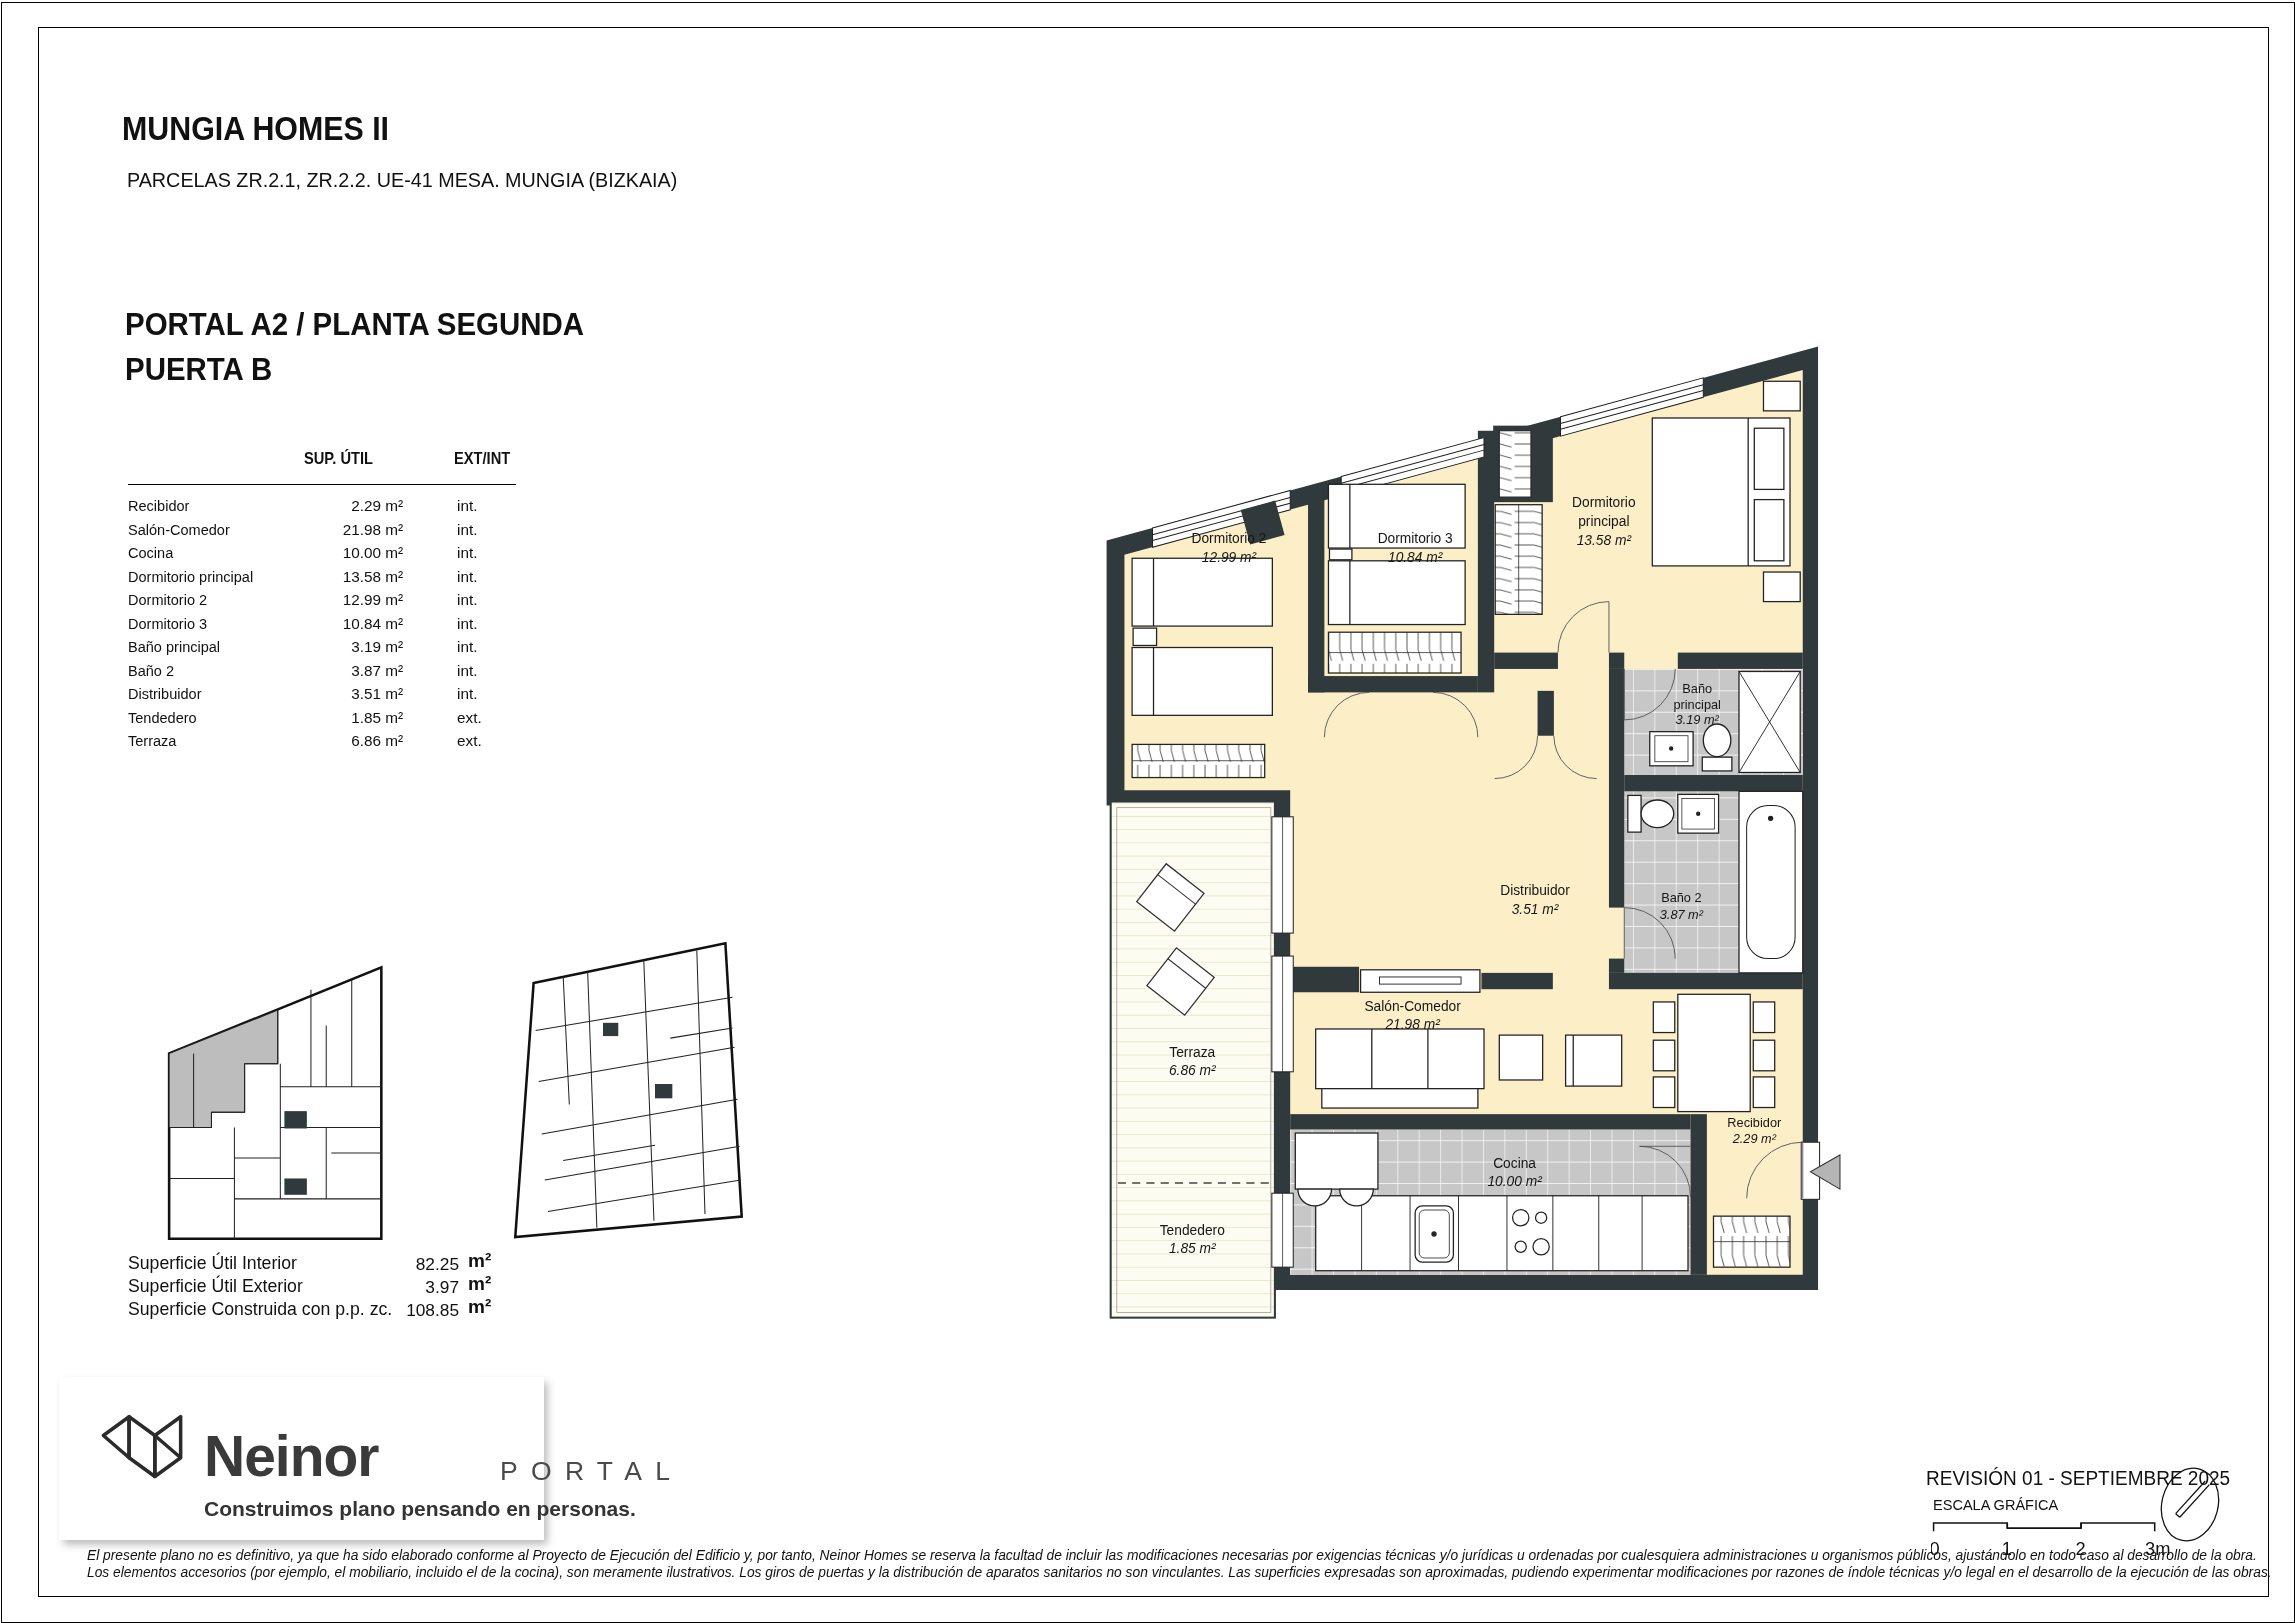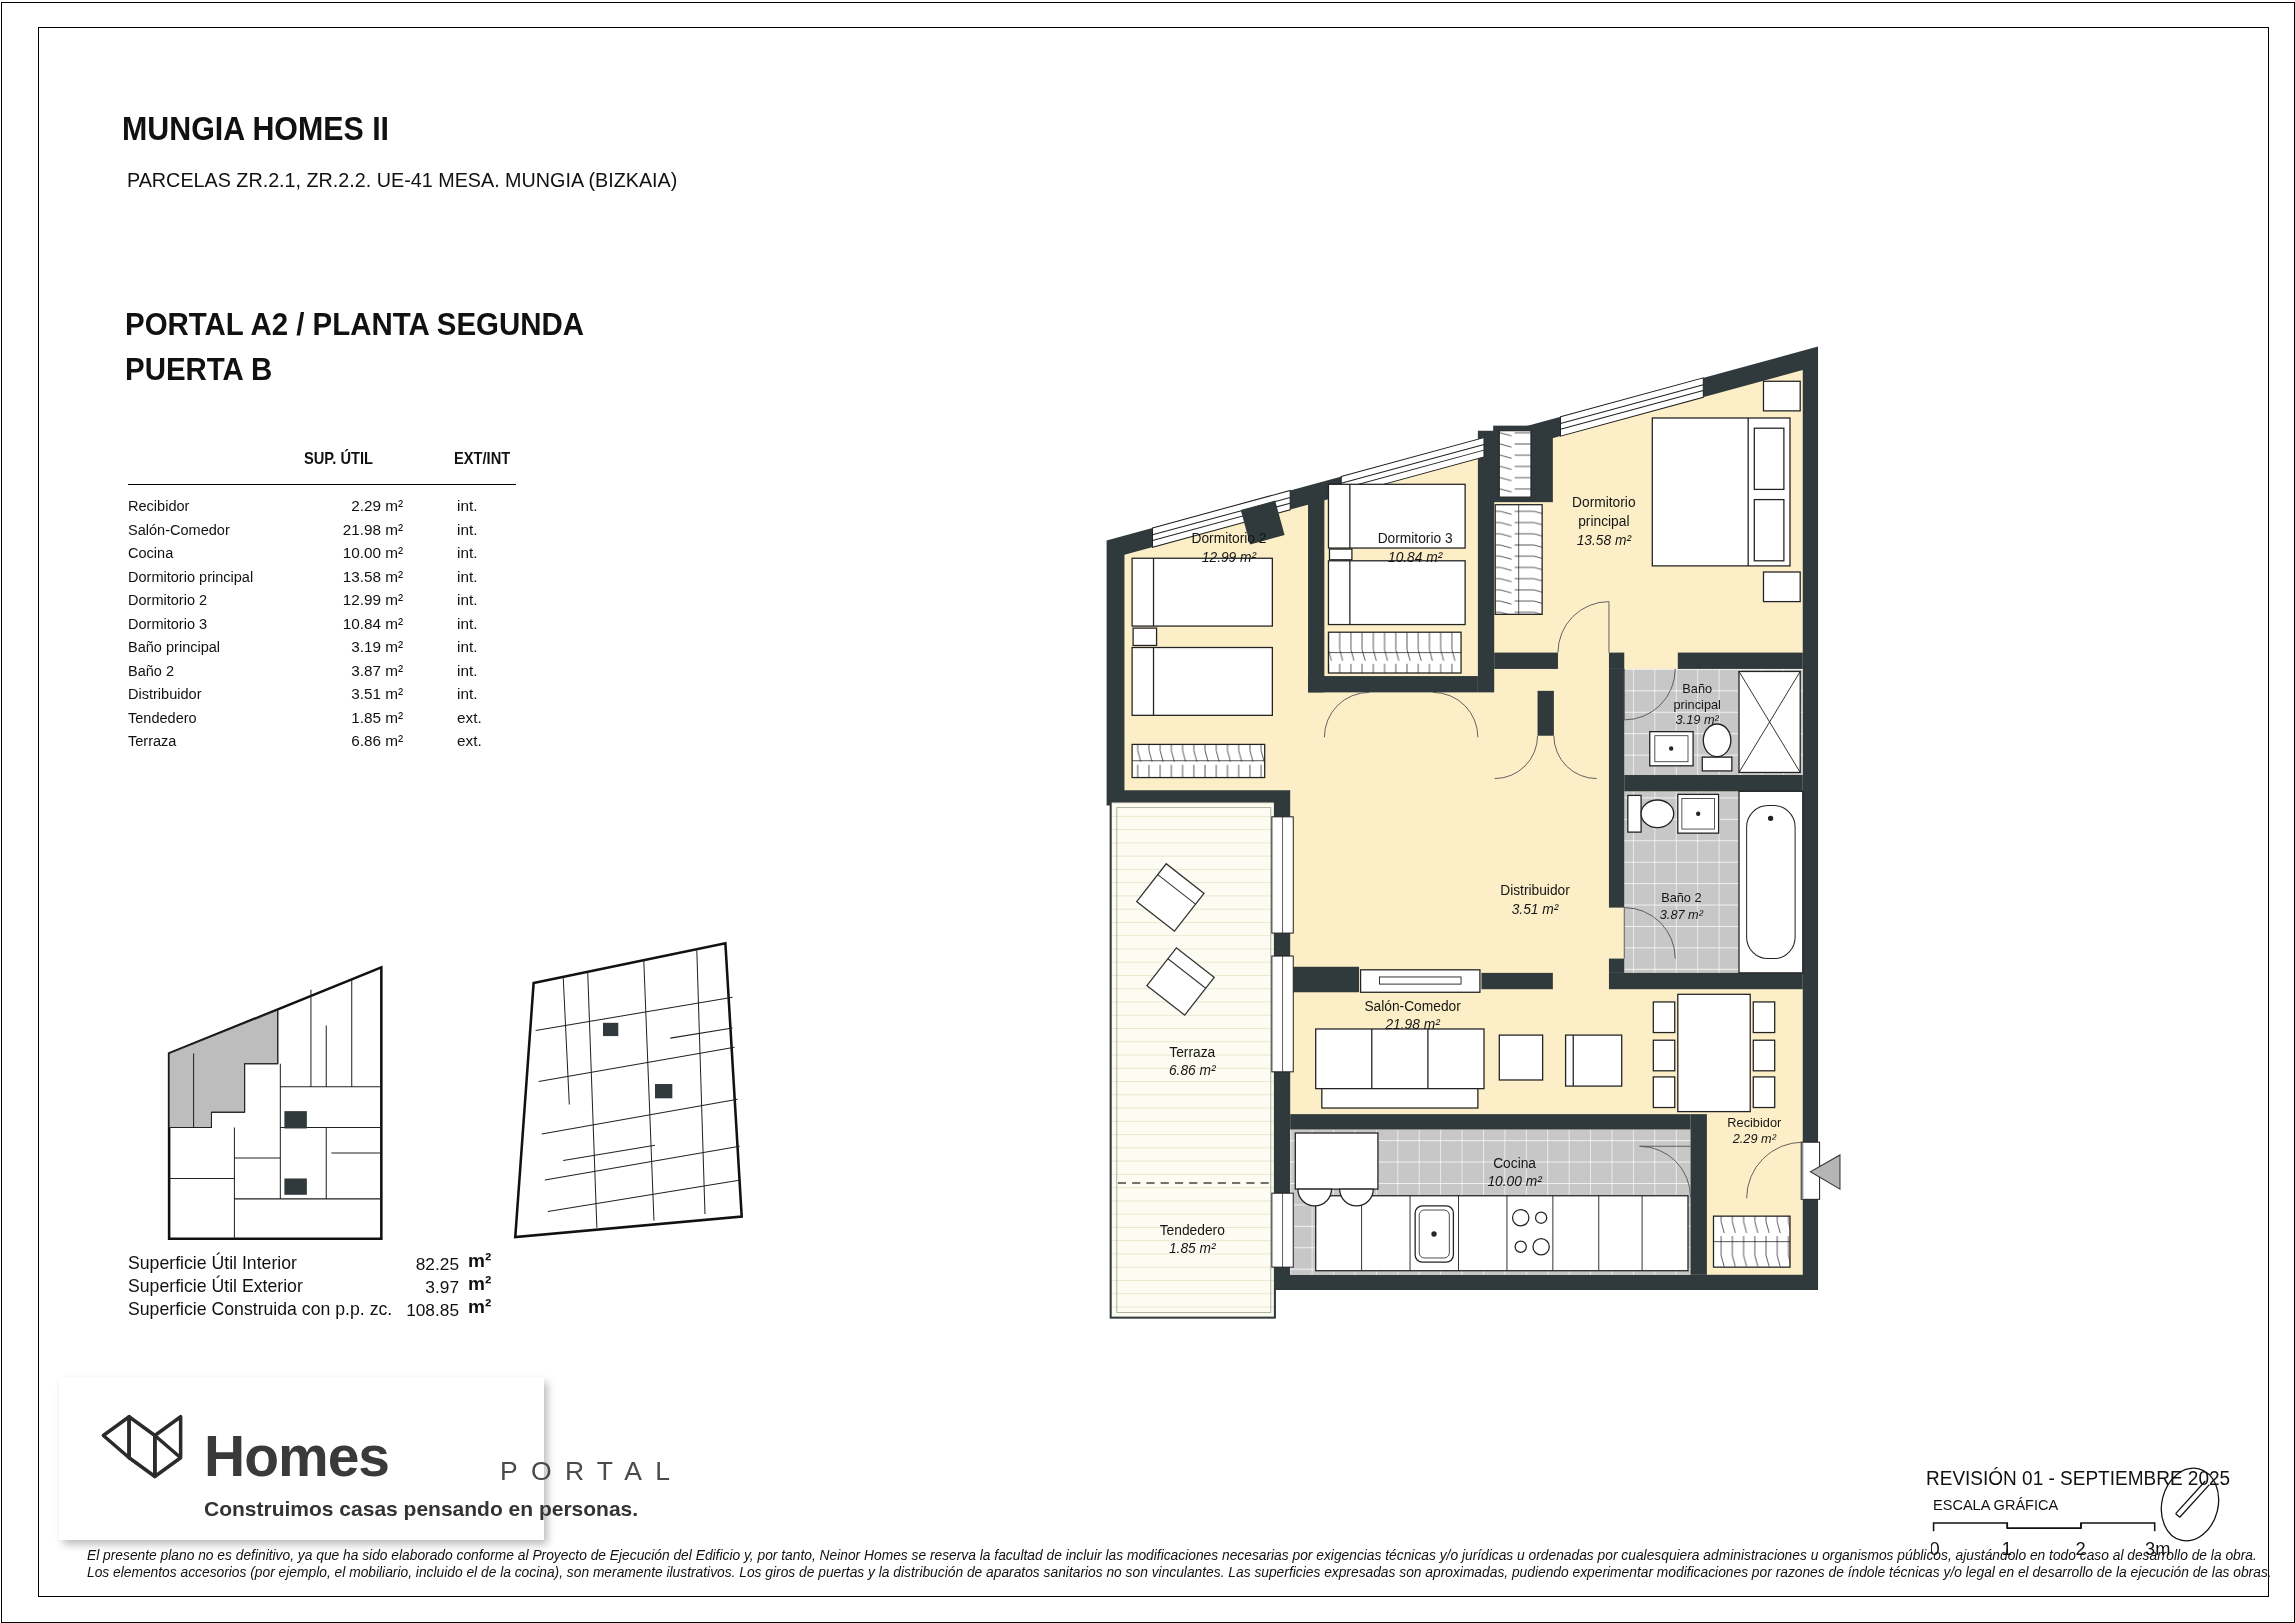--- a/index.html
+++ b/index.html
@@ -123,23 +123,23 @@
 
 <div class="abs logo-card"></div>
 <svg class="abs" style="left:97px;top:1405px;" width="97" height="82" viewBox="0 0 160 140">
   <g stroke="#2b2b2b" stroke-width="6" fill="none" stroke-linejoin="round">
     <path d="M8,52 L52,20 L52,90 Z"></path>
     <path d="M52,20 L96,52 L96,122 L52,90 Z"></path>
     <path d="M96,52 L140,20 L140,90 L96,122 Z"></path>
     <path d="M96,52 L140,90"></path>
   </g>
 </svg>
-<div class="abs brand-name">Homes</div>
+<div class="abs brand-name">Neinor</div>
 <div class="abs brand-sub">PORTAL</div>
-<div class="abs brand-tag">Construimos casas pensando en personas.</div>
+<div class="abs brand-tag">Construimos plano pensando en personas.</div>
 
 <div class="abs rev-text">REVISIÓN 01 - SEPTIEMBRE 2025</div>
 <div class="abs rev-scale">ESCALA GRÁFICA</div>
 <svg class="abs" style="left:1931px;top:1520px;" width="240" height="61" viewBox="0 0 470 120">
   <path d="M4,22 L4,6 L149,6 L149,16 L294,16 L294,6 L439,6 L439,22 M149,6 L149,6" fill="none" stroke="#111" stroke-width="3"></path>
   <path d="M149,6 L149,16 M294,6 L294,16" stroke="#111" stroke-width="3"></path>
   <text class="tick" x="-4" y="68">0</text>
   <text class="tick" x="138" y="68">1</text>
   <text class="tick" x="283" y="68">2</text>
   <text class="tick" x="420" y="68">3m</text>

